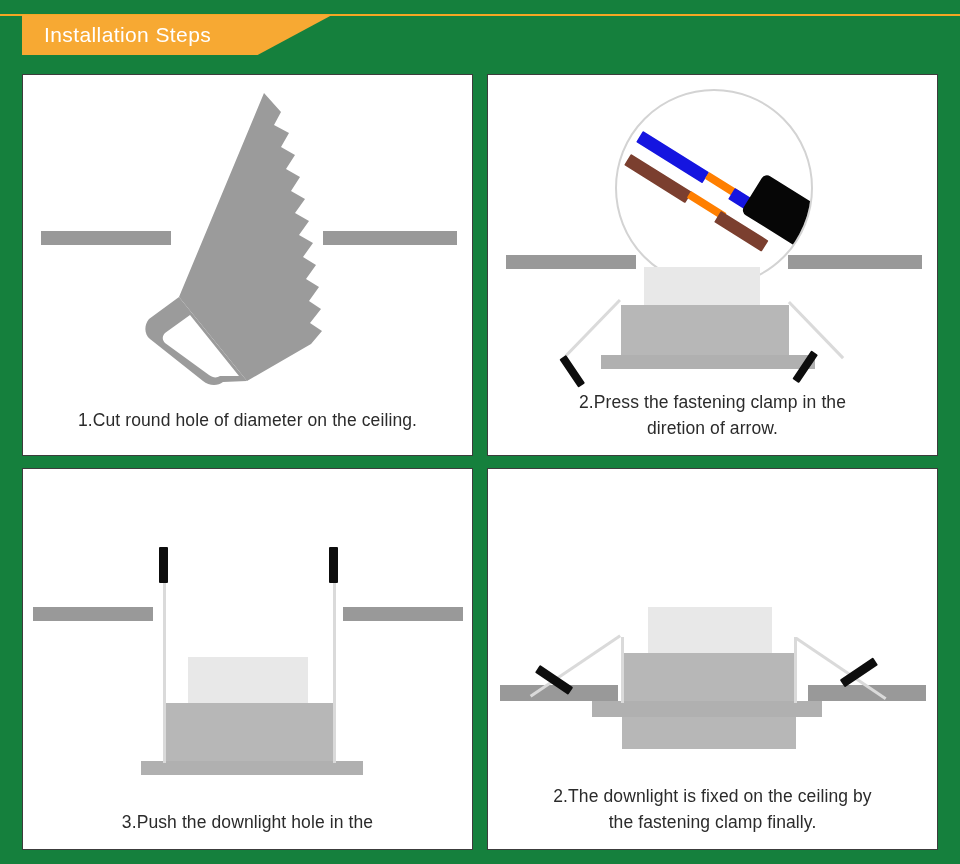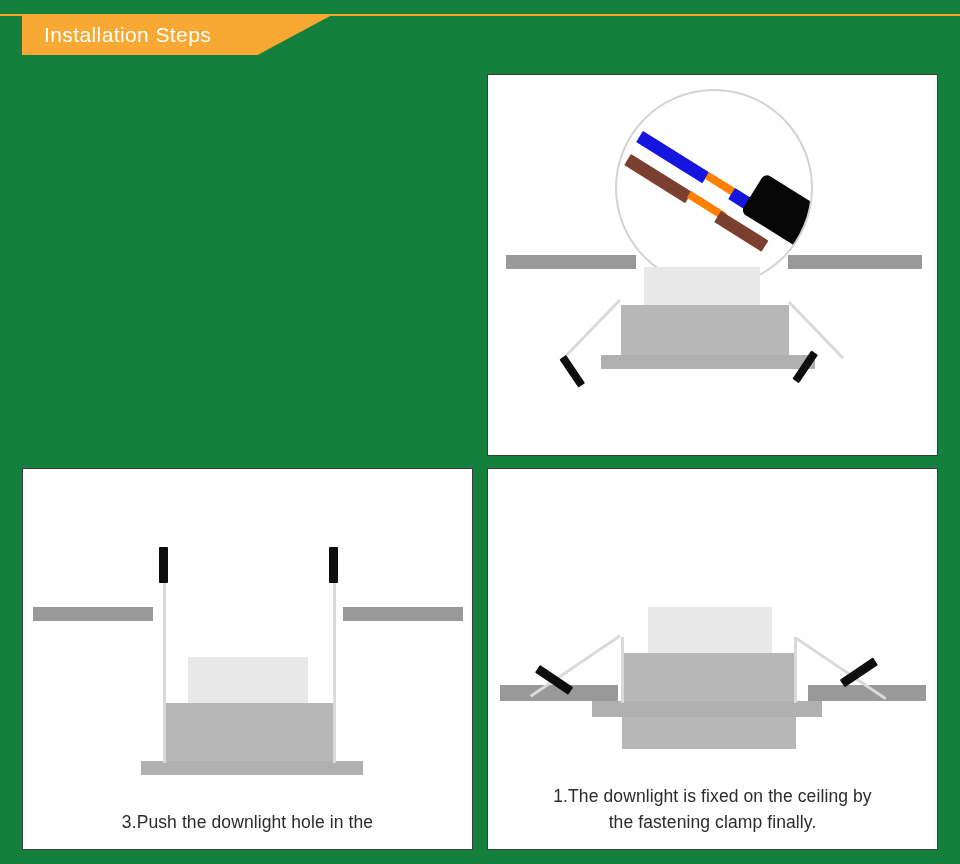--- a/index.html
+++ b/index.html
@@ -128,20 +128,48 @@
 </style>
 </head>
 <body>
 
 <div id="page">
 
   <div class="header-rule"></div>
   <div class="header-banner"></div>
   <div class="header-title">Installation Steps</div>
 
+  <div class="panel" id="panel-1">
+    <div class="stage">
+
+      <div class="ceiling" style="left:18px; top:156px; width:130px; height:14px;"></div>
+      <div class="ceiling" style="left:300px; top:156px; width:134px; height:14px;"></div>
+
+      <svg class="saw" viewBox="0 0 220 300">
+        <g fill="#9b9b9b">
+
+          <path d="M121 8
+                   L138 27 L131 40 L146 48 L138 62 L152 70 L143 84
+                   L157 92 L148 106 L162 114 L152 128 L166 136 L156 150
+                   L170 158 L160 172 L173 180 L163 194 L176 202 L166 216
+                   L178 224 L167 238 L179 246 L168 259
+                   L104 296
+                   L36 212
+                   Z"></path>
+
+          <path d="M104 296 L36 212 L6 234 C 1 240, 1 249, 7 254
+                   L60 296 C 66 301, 75 301, 80 297 Z"></path>
+        </g>
+
+        <path d="M96 291 L47 230 L22 248 C 19 251, 19 255, 22 258
+                 L66 290 C 70 293, 74 293, 77 291 Z" fill="#ffffff"></path>
+      </svg>
+    </div>
+    <div class="caption one-line">1.Cut round hole of diameter on the ceiling.</div>
+  </div>
 
   <div class="panel" id="panel-2">
     <div class="stage">
 
       <div class="magnifier">
 
         <div class="wire-seg" style="left:26px; top:40px;  width:78px; height:13px; background:#1515e0; transform:rotate(32deg);"></div>
         <div class="wire-seg" style="left:92px; top:81px;  width:38px; height:8px;  background:#ff7f00; transform:rotate(32deg);"></div>
         <div class="wire-seg" style="left:118px; top:97px; width:62px; height:13px; background:#1515e0; transform:rotate(32deg);"></div>
 
@@ -159,20 +187,24 @@
       <div class="light-body" style="left:133px; top:230px; width:168px; height:52px;"></div>
       <div class="light-flange" style="left:113px; top:280px; width:214px; height:14px;"></div>
 
       <div class="clamp-line" style="left:133px; top:226px; width:78px; height:3px; transform:rotate(134deg);"></div>
       <div class="clamp-arrow" style="left:78px; top:280px; width:34px; height:8px; transform:rotate(56deg);"></div>
 
       <div class="clamp-line" style="left:302px; top:226px; width:78px; height:3px; transform:rotate(46deg);"></div>
       <div class="clamp-arrow" style="left:330px; top:280px; width:34px; height:8px; transform:rotate(124deg);"></div>
     </div>
 
+    <div class="caption">
+      <div>2.Press the fastening clamp in the</div>
+      <div>diretion of arrow.</div>
+    </div>
   </div>
 
   <div class="panel" id="panel-3">
     <div class="stage">
 
       <div class="ceiling" style="left:10px; top:138px; width:120px; height:14px;"></div>
       <div class="ceiling" style="left:320px; top:138px; width:120px; height:14px;"></div>
 
       <div class="light-top" style="left:165px; top:188px; width:120px; height:50px;"></div>
       <div class="light-body" style="left:142px; top:234px; width:170px; height:62px;"></div>
@@ -203,18 +235,18 @@
       <div class="clamp-line" style="left:133px; top:168px; width:3px; height:66px;"></div>
       <div class="clamp-line" style="left:133px; top:168px; width:108px; height:3px; transform:rotate(146deg);"></div>
       <div class="clamp-arrow" style="left:52px; top:196px; width:40px; height:9px; transform:rotate(34deg);"></div>
 
       <div class="clamp-line" style="left:306px; top:168px; width:3px; height:66px;"></div>
       <div class="clamp-line" style="left:309px; top:168px; width:108px; height:3px; transform:rotate(34deg);"></div>
       <div class="clamp-arrow" style="left:390px; top:196px; width:40px; height:9px; transform:rotate(146deg);"></div>
     </div>
 
     <div class="caption">
-      <div>1.The downlight is fixed on the ceiling by</div>
+      <div>2.The downlight is fixed on the ceiling by</div>
       <div>the fastening clamp finally.</div>
     </div>
   </div>
 
 </div>
 
 </body></html>

